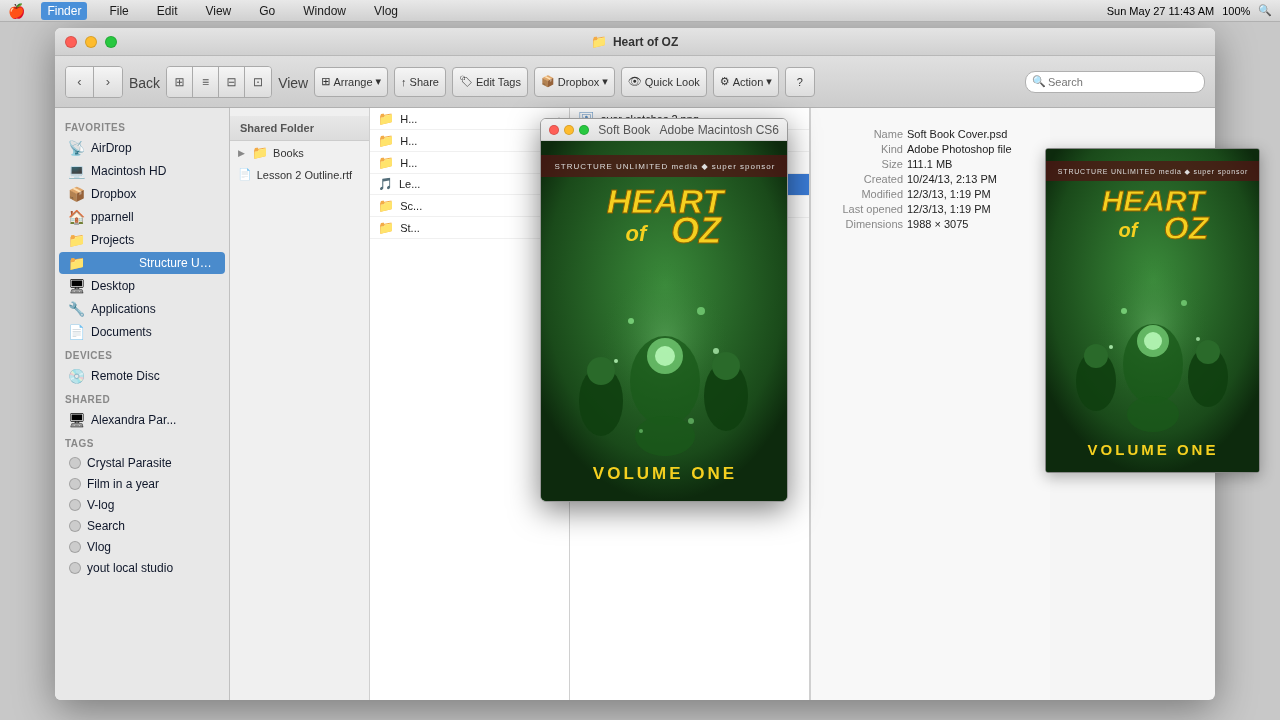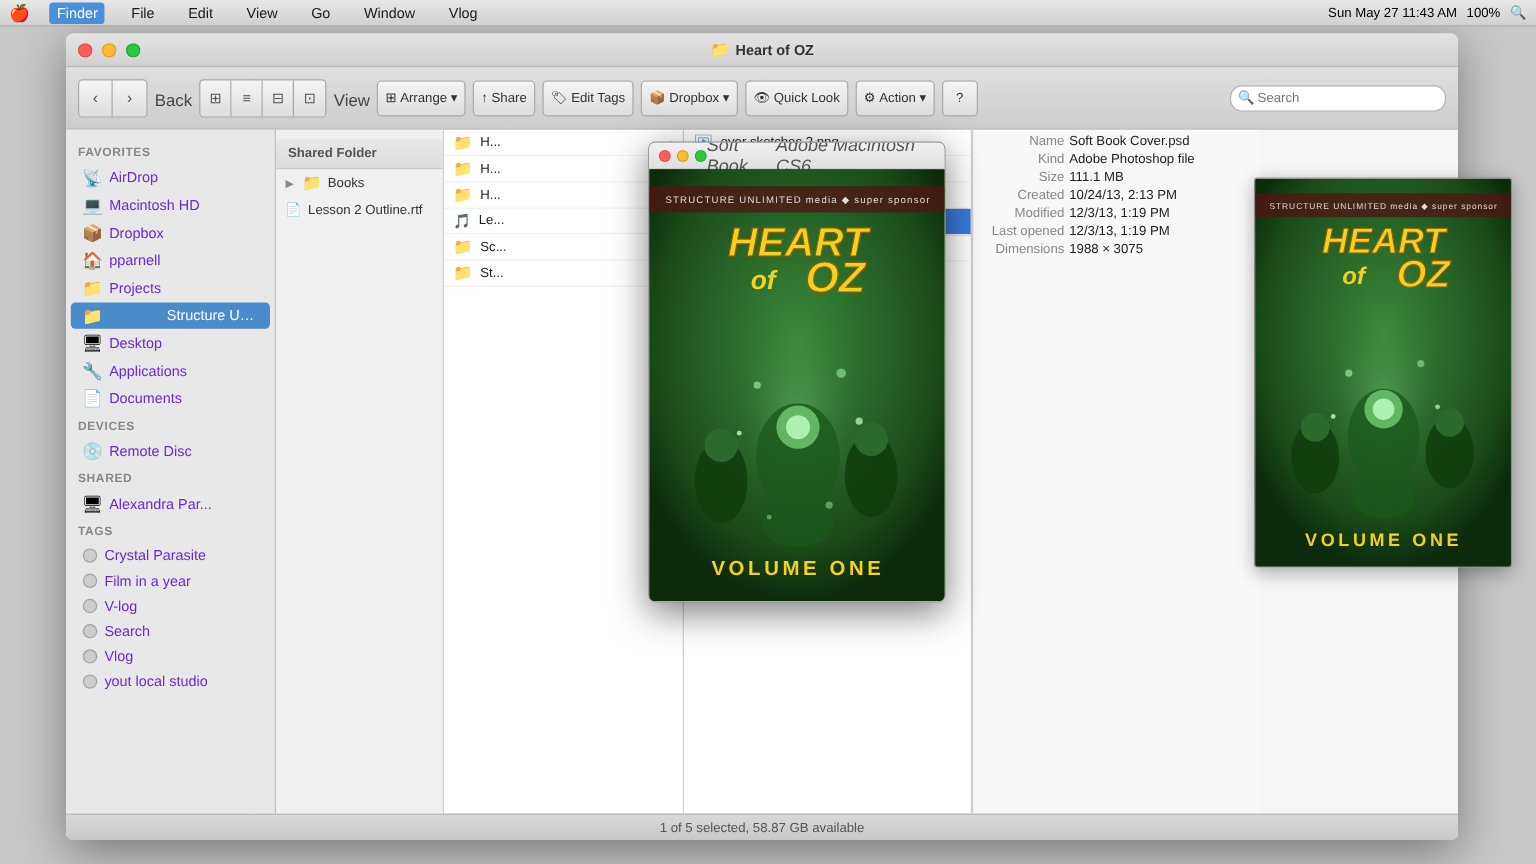--- a/index.html
+++ b/index.html
@@ -244,21 +244,21 @@
       width: 16px;
       height: 16px;
       display: flex;
       align-items: center;
       justify-content: center;
       font-size: 14px;
       flex-shrink: 0;
     }
     .sidebar-item-label {
       font-size: 12px;
-      color: #6d28d9;
+      color: #0f172a;
       white-space: nowrap;
       overflow: hidden;
       text-overflow: ellipsis;
     }
     .tag-circle {
       width: 12px;
       height: 12px;
       border-radius: 50%;
       border: 1px solid rgba(0,0,0,0.2);
       flex-shrink: 0;
@@ -331,21 +331,21 @@
     .file-row.selected .fr-icon { color: white; }
     .file-row .fr-label { font-size: 11px; color: #222; white-space: nowrap; overflow: hidden; text-overflow: ellipsis; }
     .file-row.selected .fr-label { color: white; }
     .file-row .fr-arrow { margin-left: auto; font-size: 9px; color: #888; }
 
     
     #preview-panel {
       width: 240px;
       border-left: 1px solid #d0d0d0;
       background: #f8f8f8;
-      padding: 4px;
+      padding: 20px;
       overflow-y: auto;
     }
     .preview-info { font-size: 11px; color: #555; }
     .preview-info-row { display: flex; margin-bottom: 3px; gap: 4px; }
     .preview-info-label { color: #888; width: 72px; flex-shrink: 0; text-align: right; }
     .preview-info-value { color: #222; font-weight: 500; }
 
     
     #status-bar {
       height: 22px;
@@ -374,24 +374,23 @@
     #ql-titlebar {
       height: 22px;
       background: linear-gradient(to bottom, #f0f0f0, #e0e0e0);
       border-bottom: 1px solid #ccc;
       display: flex;
       align-items: center;
       padding: 0 8px;
       justify-content: space-between;
     }
     .ql-title-text {
-      font-size: 15px;
+      font-size: 12px;
       color: #555;
       font-weight: 500;
-      font-style: italic;
     }
     .ql-close {
       width: 10px;
       height: 10px;
       border-radius: 50%;
       background: #ff5f57;
       border: 1px solid rgba(0,0,0,0.15);
       cursor: pointer;
     }
     .ql-min {
@@ -721,23 +720,20 @@
                 <span class="preview-info-label">Dimensions</span>
                 <span class="preview-info-value">1988 × 3075</span>
               </div>
             </div>
           </div>
         </div>
       </div>
     </div>
   </div>
 
-  <div id="status-bar">
-    <span>1 of 5 selected, 58.87 GB available</span>
-  </div>
 </div>
 
 <div id="quicklook-popup">
   <div id="ql-titlebar">
     <div class="ql-traffic">
       <div class="ql-close"></div>
       <div class="ql-min"></div>
       <div class="ql-max"></div>
     </div>
     <span class="ql-title-text">Soft Book</span>

